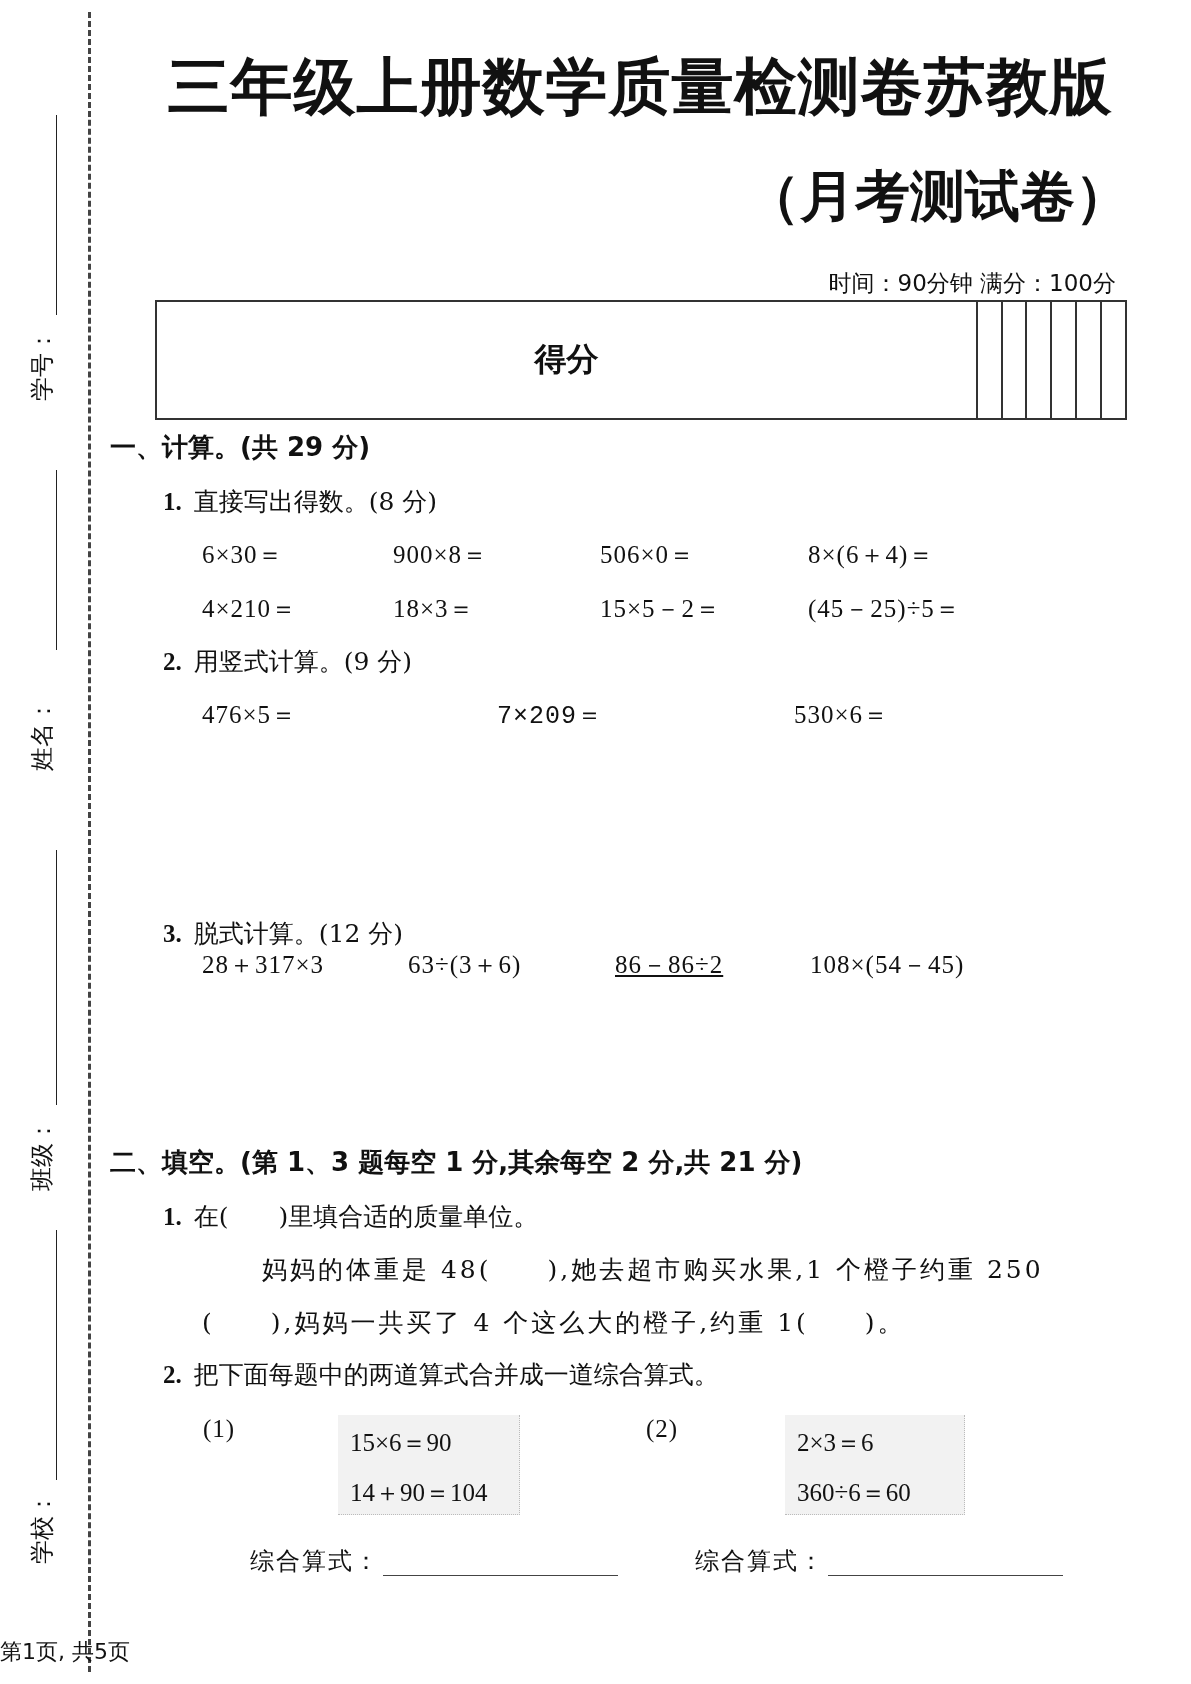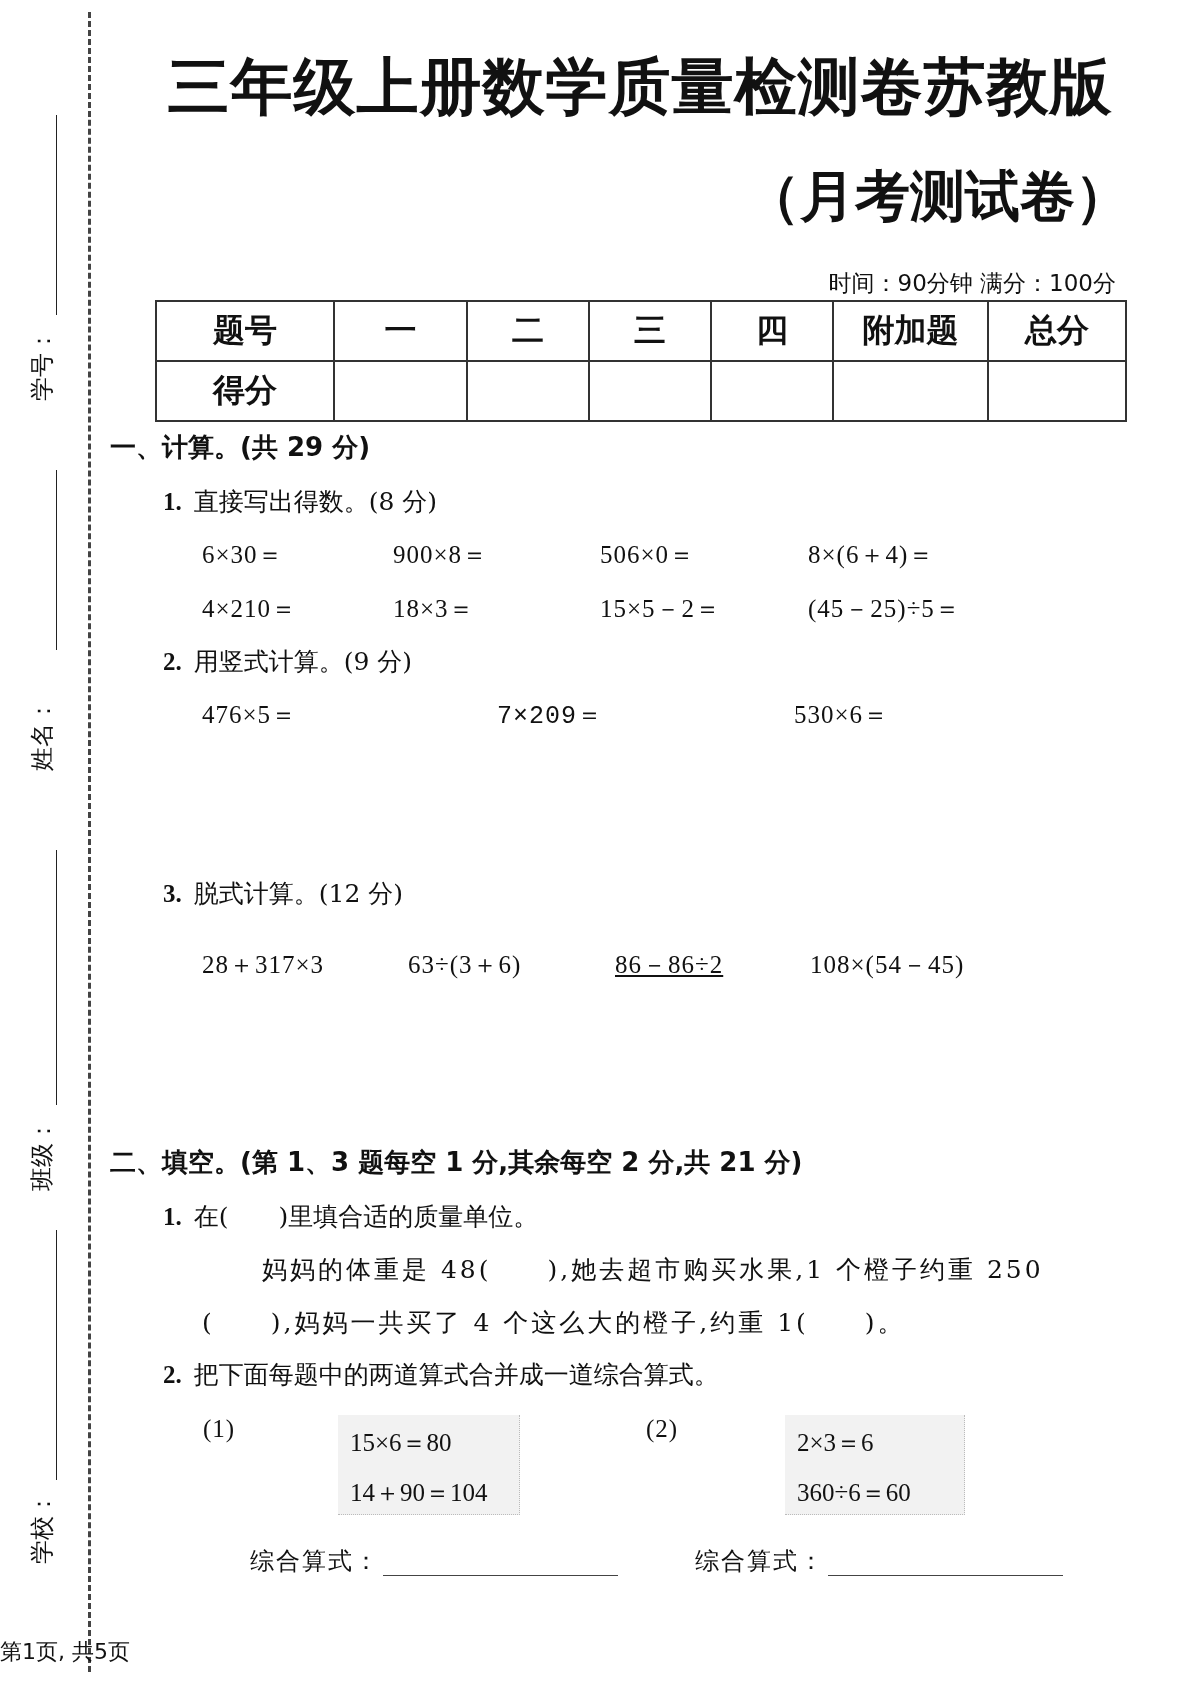--- a/index.html
+++ b/index.html
@@ -68,29 +68,20 @@
   <div class="blank-line" style="top:0;height:250px;"></div>
   <div class="label" style="top:268px;">学校：</div>
 </div>
 
 <div class="title">三年级上册数学质量检测卷苏教版</div>
 <div class="subtitle">（月考测试卷）</div>
 <div class="meta">时间：90分钟  满分：100分</div>
 
 <table class="score">
   <tbody>
-      <tr>
-    <td style="width:176px">题号</td>
-    <td style="width:131px">一</td>
-    <td style="width:120px">二</td>
-    <td style="width:120px">三</td>
-    <td style="width:120px">四</td>
-    <td style="width:153px">附加题</td>
-    <td>总分</td>
-  </tr>
   <tr>
     <td>得分</td>
     <td></td>
     <td></td>
     <td></td>
     <td></td>
     <td></td>
     <td></td>
   </tr>
 </tbody>
@@ -110,21 +101,21 @@
 <div class="expr" style="left:600px;top:592px;">15×5－2＝</div>
 <div class="expr" style="left:808px;top:592px;">(45－25)÷5＝</div>
 
 <div class="q-head" style="top:645px;">
   <b>2.</b><span>用竖式计算。(9 分)</span>
 </div>
 <div class="expr" style="left:202px;top:698px;">476×5＝</div>
 <div class="expr" style="left:497px;top:698px;font-family:Liberation Mono, monospace;">7×209＝</div>
 <div class="expr" style="left:794px;top:698px;">530×6＝</div>
 
-<div class="q-head" style="top:877px;">
+<div class="q-head" style="top:917px;">
   <b>3.</b><span>脱式计算。(12 分)</span>
 </div>
 <div class="expr" style="left:202px;top:948px;">28＋317×3</div>
 <div class="expr" style="left:408px;top:948px;">63÷(3＋6)</div>
 <div class="expr" style="left:615px;top:948px;text-decoration:underline;">86－86÷2</div>
 <div class="expr" style="left:810px;top:948px;">108×(54－45)</div>
 
 <div class="section-head" style="top:1145px;">二、填空。(第 1、3 题每空 1 分,其余每空 2 分,共 21 分)</div>
 
 <div class="q-head" style="top:1200px;">
@@ -132,21 +123,21 @@
 </div>
 <div class="para" style="left:262px;top:1253px;">妈妈的体重是 48(　　),她去超市购买水果,1 个橙子约重 250</div>
 <div class="para" style="left:202px;top:1306px;">(　　),妈妈一共买了 4 个这么大的橙子,约重 1(　　)。</div>
 
 <div class="q-head" style="top:1358px;">
   <b>2.</b><span>把下面每题中的两道算式合并成一道综合算式。</span>
 </div>
 
 <div class="expr" style="left:203px;top:1415px;">(1)</div>
 <div class="merge-box" style="left:338px;top:1415px;width:182px;height:100px;">
-  <div>15×6＝80</div>
+  <div>15×6＝90</div>
   <div>14＋90＝104</div>
 </div>
 <div class="expr" style="left:646px;top:1415px;">(2)</div>
 <div class="merge-box" style="left:785px;top:1415px;width:180px;height:100px;">
   <div>2×3＝6</div>
   <div>360÷6＝60</div>
 </div>
 
 <div class="answer-label" style="left:250px;top:1545px;">综合算式：</div>
 <div class="answer-line" style="left:383px;top:1575px;"></div>

